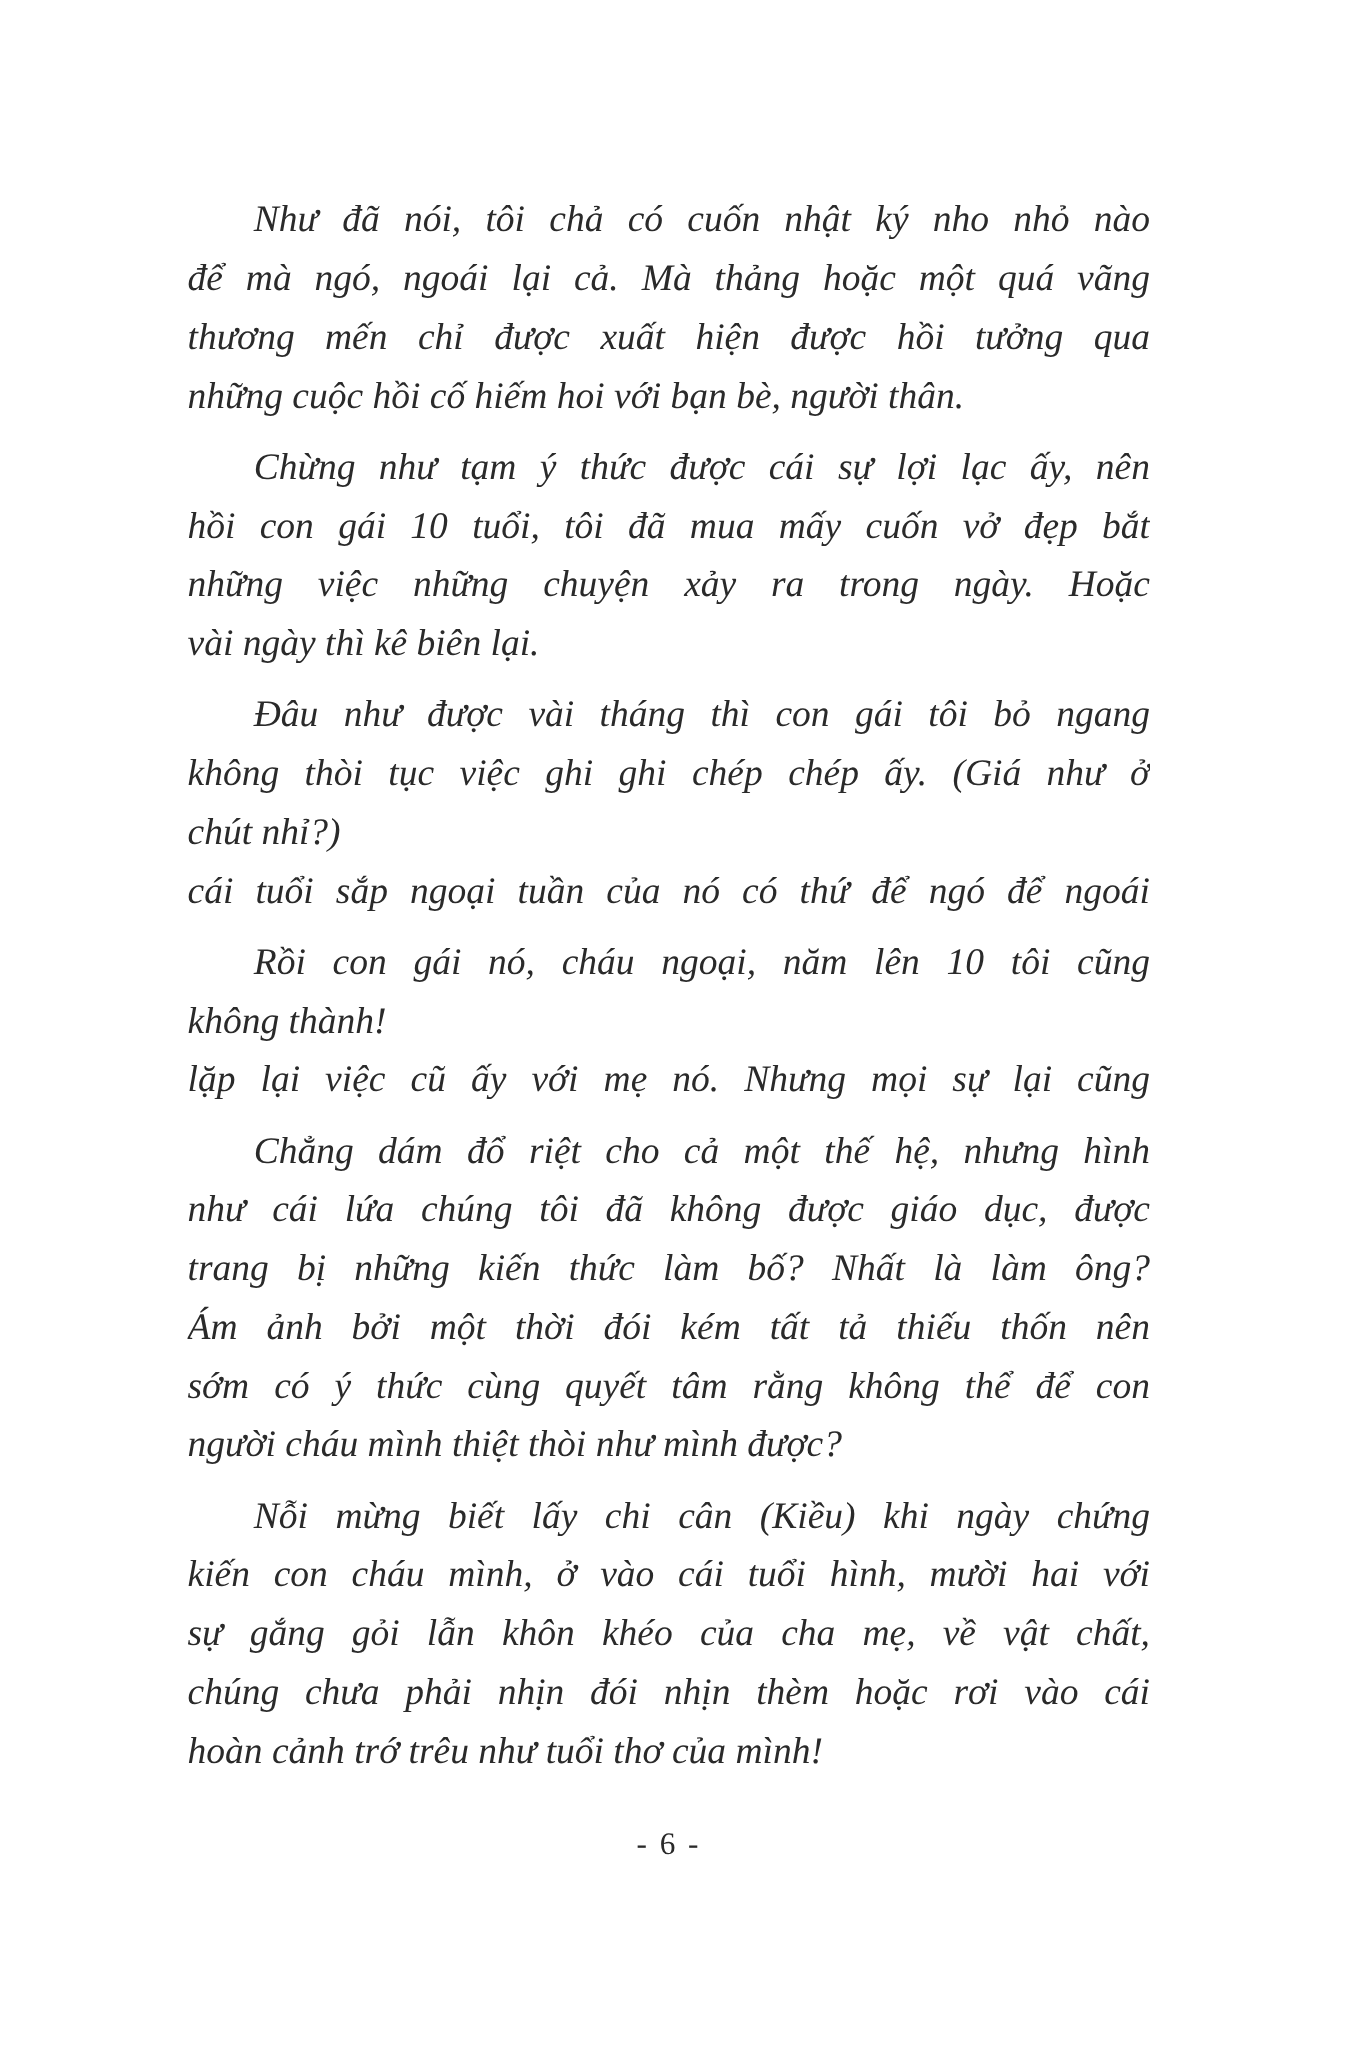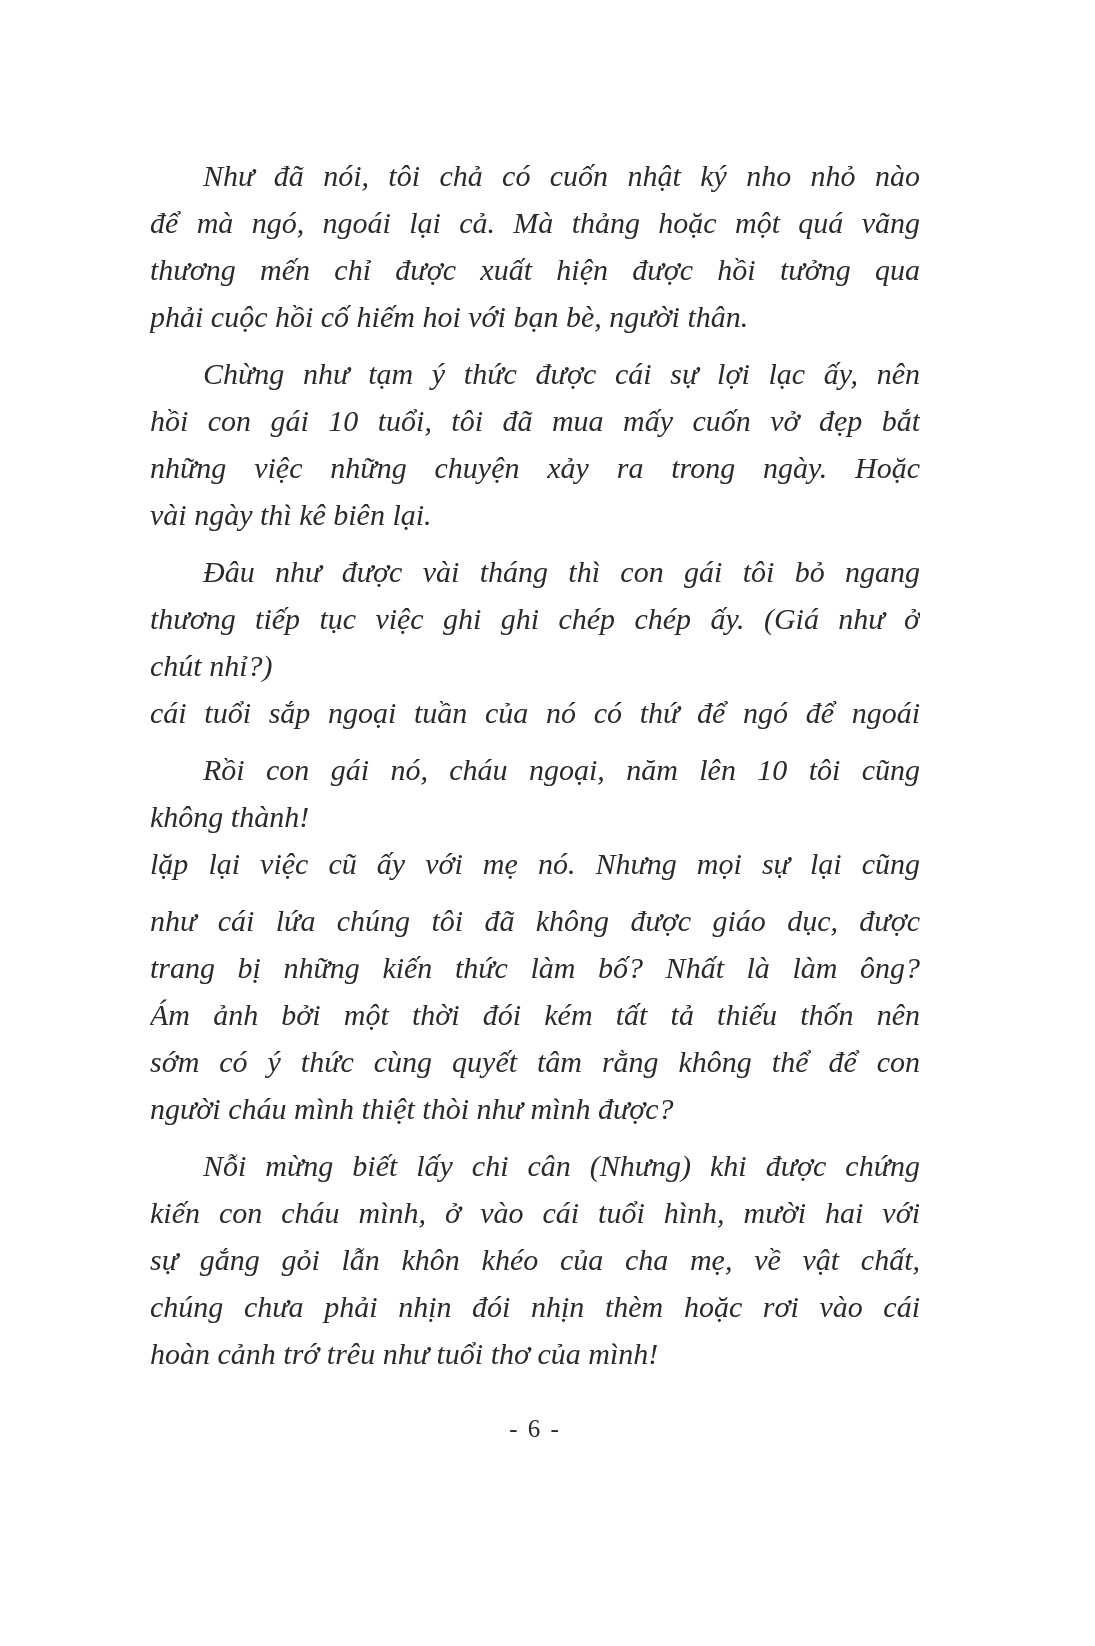--- a/index.html
+++ b/index.html
@@ -57,48 +57,49 @@
 </style>
 </head>
 <body>
 
 <div class="page">
   <div class="text-block">
       <div class="para">
         <div class="line first">Như đã nói, tôi chả có cuốn nhật ký nho nhỏ nào</div>
         <div class="line">để mà ngó, ngoái lại cả. Mà thảng hoặc một quá vãng</div>
         <div class="line">thương mến chỉ được xuất hiện được hồi tưởng qua</div>
-        <div class="line last">phải cuộc hồi cố hiếm hoi với bạn bè, người thân.</div>
+        <div class="line last">những cuộc hồi cố hiếm hoi với bạn bè, người thân.</div>
       </div>
       <div class="para">
         <div class="line first">Chừng như tạm ý thức được cái sự lợi lạc ấy, nên</div>
         <div class="line">hồi con gái 10 tuổi, tôi đã mua mấy cuốn vở đẹp bắt</div>
         <div class="line">những việc những chuyện xảy ra trong ngày. Hoặc</div>
         <div class="line last">vài ngày thì kê biên lại.</div>
       </div>
       <div class="para">
         <div class="line first">Đâu như được vài tháng thì con gái tôi bỏ ngang</div>
-        <div class="line">thương tiếp tục việc ghi ghi chép chép ấy. (Giá như ở</div>
+        <div class="line">không thòi tục việc ghi ghi chép chép ấy. (Giá như ở</div>
         <div class="line last">chút nhỉ?)</div>
         <div class="line">cái tuổi sắp ngoại tuần của nó có thứ để ngó để ngoái</div>
       </div>
       <div class="para">
         <div class="line first">Rồi con gái nó, cháu ngoại, năm lên 10 tôi cũng</div>
         <div class="line last">không thành!</div>
         <div class="line">lặp lại việc cũ ấy với mẹ nó. Nhưng mọi sự lại cũng</div>
       </div>
       <div class="para">
+        <div class="line first">Chẳng dám đổ riệt cho cả một thế hệ, nhưng hình</div>
         <div class="line">như cái lứa chúng tôi đã không được giáo dục, được</div>
         <div class="line">trang bị những kiến thức làm bố? Nhất là làm ông?</div>
         <div class="line">Ám ảnh bởi một thời đói kém tất tả thiếu thốn nên</div>
         <div class="line">sớm có ý thức cùng quyết tâm rằng không thể để con</div>
         <div class="line last">người cháu mình thiệt thòi như mình được?</div>
       </div>
       <div class="para">
-        <div class="line first">Nỗi mừng biết lấy chi cân (Nhưng) khi được chứng</div>
+        <div class="line first">Nỗi mừng biết lấy chi cân (Kiều) khi ngày chứng</div>
         <div class="line">kiến con cháu mình, ở vào cái tuổi hình, mười hai với</div>
         <div class="line">sự gắng gỏi lẫn khôn khéo của cha mẹ, về vật chất,</div>
         <div class="line">chúng chưa phải nhịn đói nhịn thèm hoặc rơi vào cái</div>
         <div class="line last">hoàn cảnh trớ trêu như tuổi thơ của mình!</div>
       </div>
     </div>
   <div class="page-number">- 6 -</div>
 </div>
 
 </body></html>

